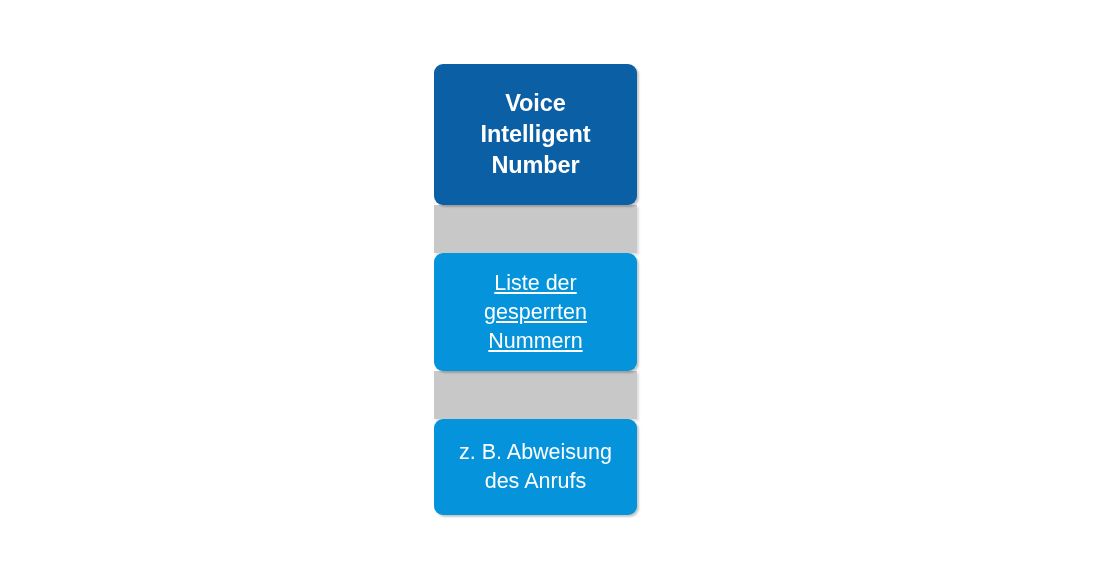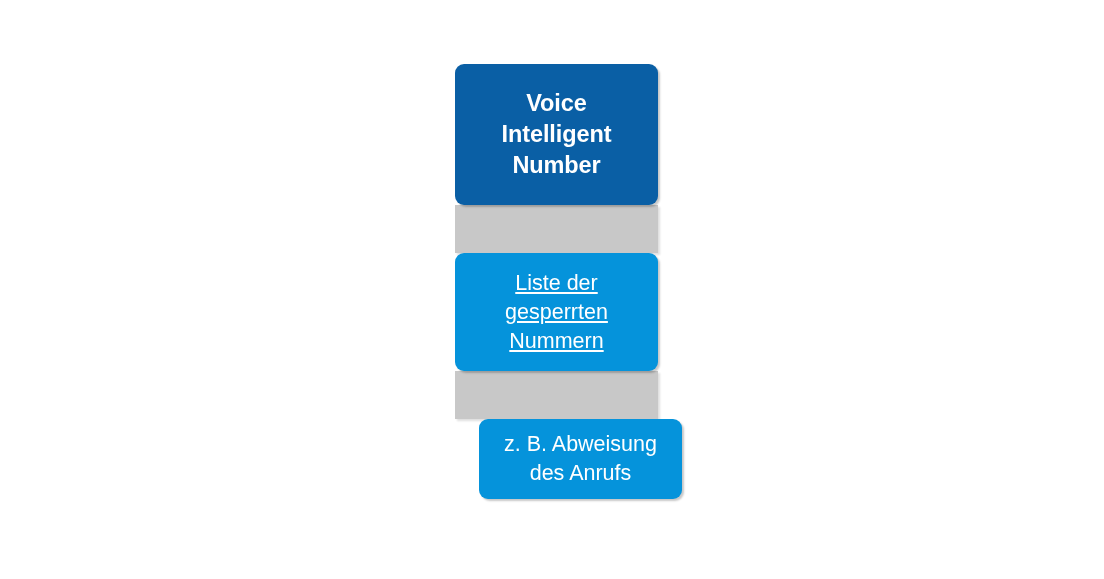--- a/index.html
+++ b/index.html
@@ -17,21 +17,21 @@
   .canvas {
     position: relative;
     width: 1104px;
     height: 579px;
     background: #ffffff;
   }
 
   
   .flow-stack {
     position: absolute;
-    left: 455px;
+    left: 434px;
     top: 64px;
     width: 203px;
   }
 
   .node {
     box-sizing: border-box;
     width: 203px;
     border-radius: 9px;
     display: flex;
     align-items: center;
@@ -70,23 +70,22 @@
     text-decoration: underline;
   }
   .node-level2 .node-label {
     font-size: 21.5px;
     font-weight: normal;
     line-height: 29px;
   }
 
   
   .node-level3 {
-    height: 80px;
+    height: 96px;
     background: #0593db;
-    margin-left: 24px;
   }
   .node-level3 .node-label {
     font-size: 21.5px;
     font-weight: normal;
     line-height: 29px;
   }
 
   
   .connector {
     width: 203px;

